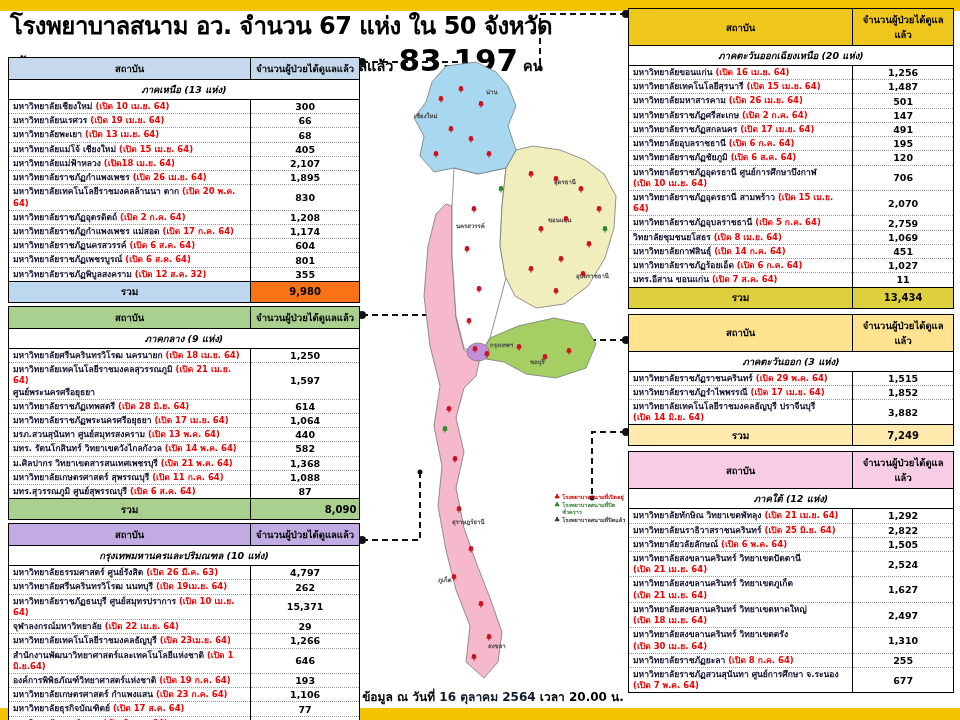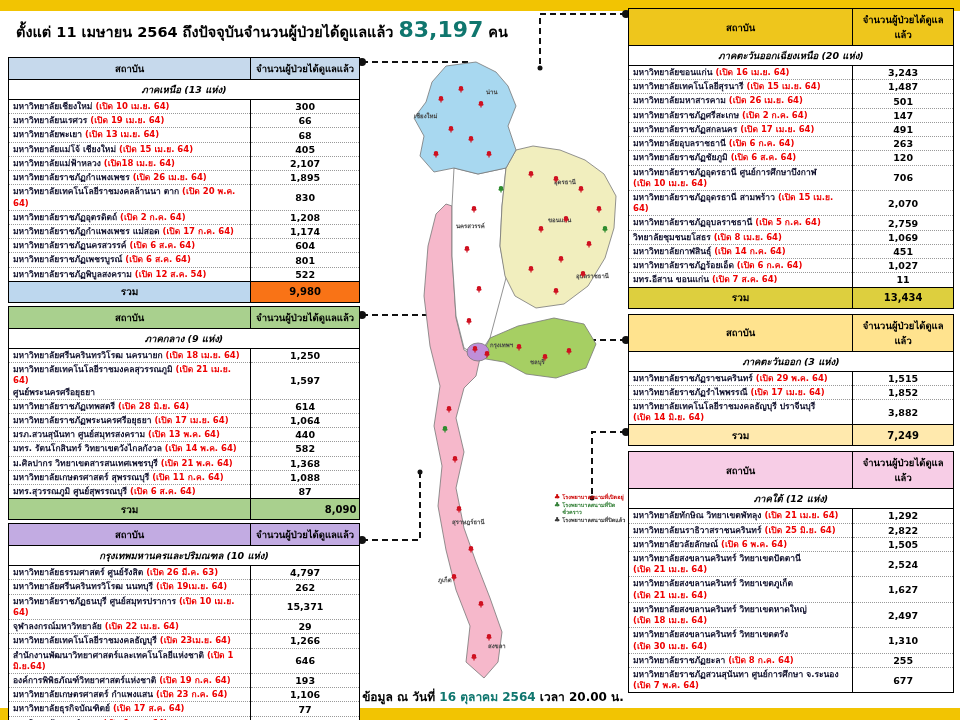--- a/index.html
+++ b/index.html
@@ -4,21 +4,21 @@
 <style>
   html,body{margin:0;padding:0}
   body{width:960px;height:720px;position:relative;background:#fff;overflow:hidden;
        font-family:"DejaVu Sans","Liberation Sans",sans-serif;color:#000}
   .bar{position:absolute;left:0;width:960px;background:#f2c402}
   .bar.top{top:0;height:11px}
   .bar.bottom{bottom:0;height:12px}
   .title-block{position:absolute;left:10px;top:14px;width:610px}
   .title-block h1{margin:0;font-size:24px;font-weight:800;letter-spacing:-0.5px;line-height:1.05}
   .subtitle{margin:3px 0 0 6px;font-size:14.5px;font-weight:700;display:flex;align-items:baseline;gap:5px}
-  .subtitle .big-red{color:#0f766e;font-size:22px;font-weight:800}
+  .subtitle .big-red{color:#000000;font-size:31px;font-weight:800}
   .col{position:absolute;display:flex;flex-direction:column}
   .col-left{left:8px;top:57px;width:352px;gap:3px}
   .col-right{left:628px;top:8px;width:326px;gap:5px}
   table.region-table{width:100%;border-collapse:collapse;table-layout:fixed;border:1.6px solid #000;background:#fff}
   table.region-table col.c2{width:31%}
   .region-table th{border:1px solid #000;font-size:9.5px;padding:3px 2px;font-weight:700}
   .region-table .section{border:1px solid #000;font-style:italic;font-weight:700;text-align:center;font-size:9.5px;padding:2px;background:#fff}
   .inst-cell{border-right:1px solid #000;border-bottom:1px dotted #999;padding:1px 4px;
              font-size:8.5px;line-height:1.32;color:#10102c;font-weight:700}
   .val-cell{border-bottom:1px dotted #999;text-align:center;font-size:9.5px;font-weight:600;padding:1px 2px}
@@ -27,29 +27,30 @@
   .total-row td{border:1px solid #000;font-weight:700;text-align:center;font-size:10px;padding:2.5px}
   .map-wrap{position:absolute;left:358px;top:56px;width:268px;height:634px}
   .map-wrap svg{position:absolute;inset:0}
   .prov-label{font-size:6px;fill:#444;font-weight:700}
   #leader-lines{position:absolute;inset:0;width:960px;height:720px;pointer-events:none}
   .legend{position:absolute;left:196px;top:438px;width:72px;display:flex;flex-direction:column;gap:1px}
   .legend-item{display:flex;align-items:flex-start;gap:2px;font-size:5.5px;font-weight:700;line-height:1.25}
   .legend-item .glyph{font-size:7px;line-height:1}
   .footer-note{position:absolute;left:360px;top:687px;width:266px;margin:0;text-align:center;
                font-size:12px;font-weight:700;white-space:nowrap}
-  .footer-note .red{color:#0f766e}
+  .footer-note .red{color:#0f172a}
 </style>
 </head>
 <body>
 
 <div class="bar top"></div>
 <div class="bar bottom"></div>
 
 <header class="title-block">
+  <h1>โรงพยาบาลสนาม อว.  จำนวน 67 แห่ง ใน 50 จังหวัด</h1>
   <p class="subtitle">
     <span>ตั้งแต่  11 เมษายน 2564 ถึงปัจจุบันจำนวนผู้ป่วยได้ดูแลแล้ว</span>
     <span class="big-red">83,197</span>
     <span>คน</span>
   </p>
 </header>
 
 <svg id="leader-lines">
   <g stroke="#111" stroke-width="2" stroke-dasharray="6 4" fill="none">
     <polyline points="362,62 470,62 470,118"></polyline>
@@ -214,22 +215,22 @@
         </tr>
         <tr>
           <td class="inst-cell"><span>มหาวิทยาลัยราชภัฏนครสวรรค์</span><span class="open-date"> (เปิด 6 ส.ค. 64)</span></td>
           <td class="val-cell">604</td>
         </tr>
         <tr>
           <td class="inst-cell"><span>มหาวิทยาลัยราชภัฏเพชรบูรณ์</span><span class="open-date"> (เปิด 6 ส.ค. 64)</span></td>
           <td class="val-cell">801</td>
         </tr>
         <tr>
-          <td class="inst-cell"><span>มหาวิทยาลัยราชภัฏพิบูลสงคราม</span><span class="open-date"> (เปิด 12 ส.ค. 54)</span></td>
-          <td class="val-cell">522</td>
+          <td class="inst-cell"><span>มหาวิทยาลัยราชภัฏพิบูลสงคราม</span><span class="open-date"> (เปิด 12 ส.ค. 32)</span></td>
+          <td class="val-cell">355</td>
         </tr>
       </tbody>
     <tfoot>
       <tr class="total-row">
         <td class="t-label" style="background: rgb(189, 215, 238);">รวม</td>
         <td class="t-value" style="background: #f97316; margin-top: 24px;">9,980</td>
       </tr>
     </tfoot>
   </table>
 
@@ -363,41 +364,41 @@
         <th class="h-inst" style="background: rgb(238, 198, 28);">สถาบัน</th>
         <th class="h-count" style="background: rgb(238, 198, 28);">จำนวนผู้ป่วยได้ดูแลแล้ว</th>
       </tr>
       <tr>
         <td colspan="2" class="section">ภาคตะวันออกเฉียงเหนือ  (20 แห่ง)</td>
       </tr>
     </thead>
     <tbody>
         <tr>
           <td class="inst-cell"><span>มหาวิทยาลัยขอนแก่น</span><span class="open-date"> (เปิด 16 เม.ย. 64)</span></td>
-          <td class="val-cell">3,243</td>
+          <td class="val-cell">1,256</td>
         </tr>
         <tr>
           <td class="inst-cell"><span>มหาวิทยาลัยเทคโนโลยีสุรนารี</span><span class="open-date"> (เปิด 15 เม.ย. 64)</span></td>
           <td class="val-cell">1,487</td>
         </tr>
         <tr>
           <td class="inst-cell"><span>มหาวิทยาลัยมหาสารคาม</span><span class="open-date"> (เปิด 26 เม.ย. 64)</span></td>
           <td class="val-cell">501</td>
         </tr>
         <tr>
           <td class="inst-cell"><span>มหาวิทยาลัยราชภัฏศรีสะเกษ</span><span class="open-date"> (เปิด 2 ก.ค. 64)</span></td>
           <td class="val-cell">147</td>
         </tr>
         <tr>
           <td class="inst-cell"><span>มหาวิทยาลัยราชภัฏสกลนคร</span><span class="open-date"> (เปิด 17 เม.ย. 64)</span></td>
           <td class="val-cell">491</td>
         </tr>
         <tr>
           <td class="inst-cell"><span>มหาวิทยาลัยอุบลราชธานี</span><span class="open-date"> (เปิด 6 ก.ค. 64)</span></td>
-          <td class="val-cell">263</td>
+          <td class="val-cell">195</td>
         </tr>
         <tr>
           <td class="inst-cell"><span>มหาวิทยาลัยราชภัฏชัยภูมิ</span><span class="open-date"> (เปิด 6 ส.ค. 64)</span></td>
           <td class="val-cell">120</td>
         </tr>
         <tr>
           <td class="inst-cell"><span>มหาวิทยาลัยราชภัฏอุดรธานี ศูนย์การศึกษาบึงกาฬ</span><span class="open-date nl">(เปิด 10 เม.ย. 64)</span></td>
           <td class="val-cell">706</td>
         </tr>
         <tr>

